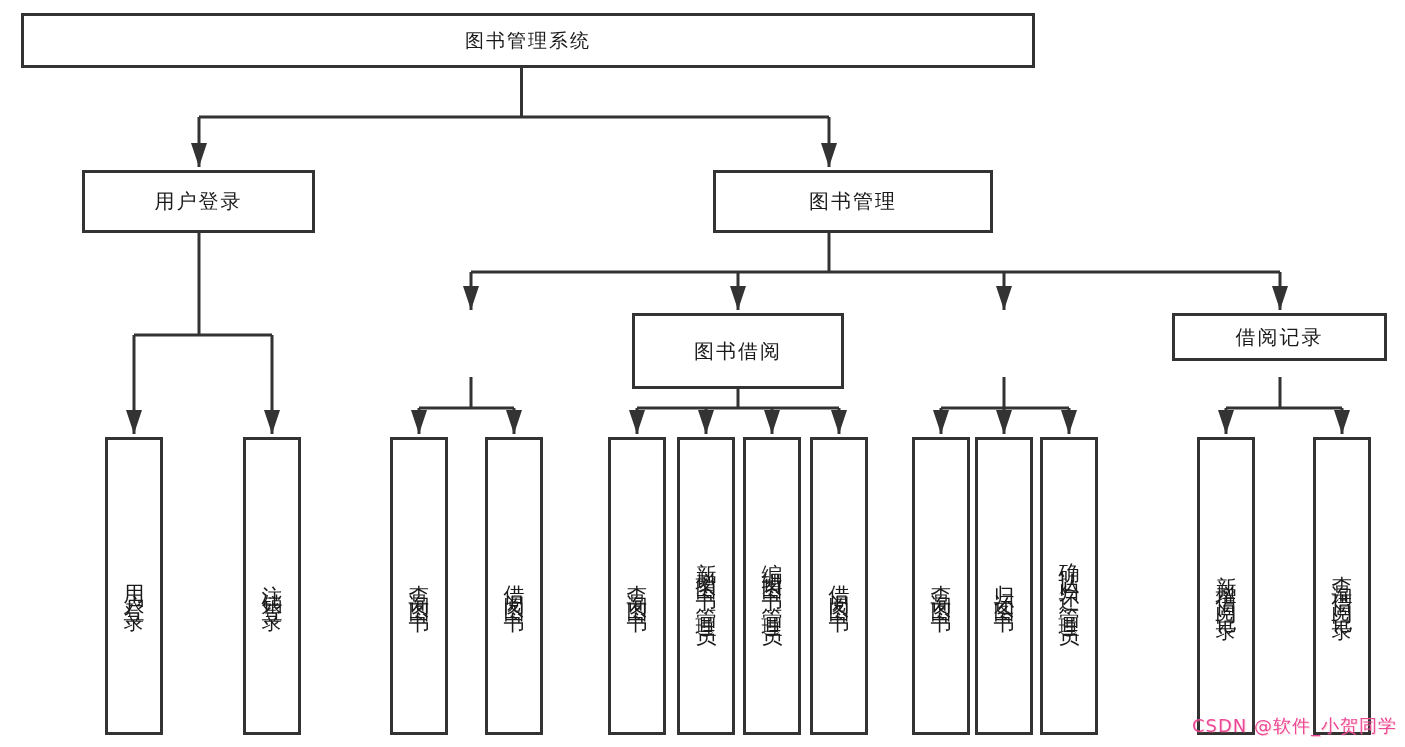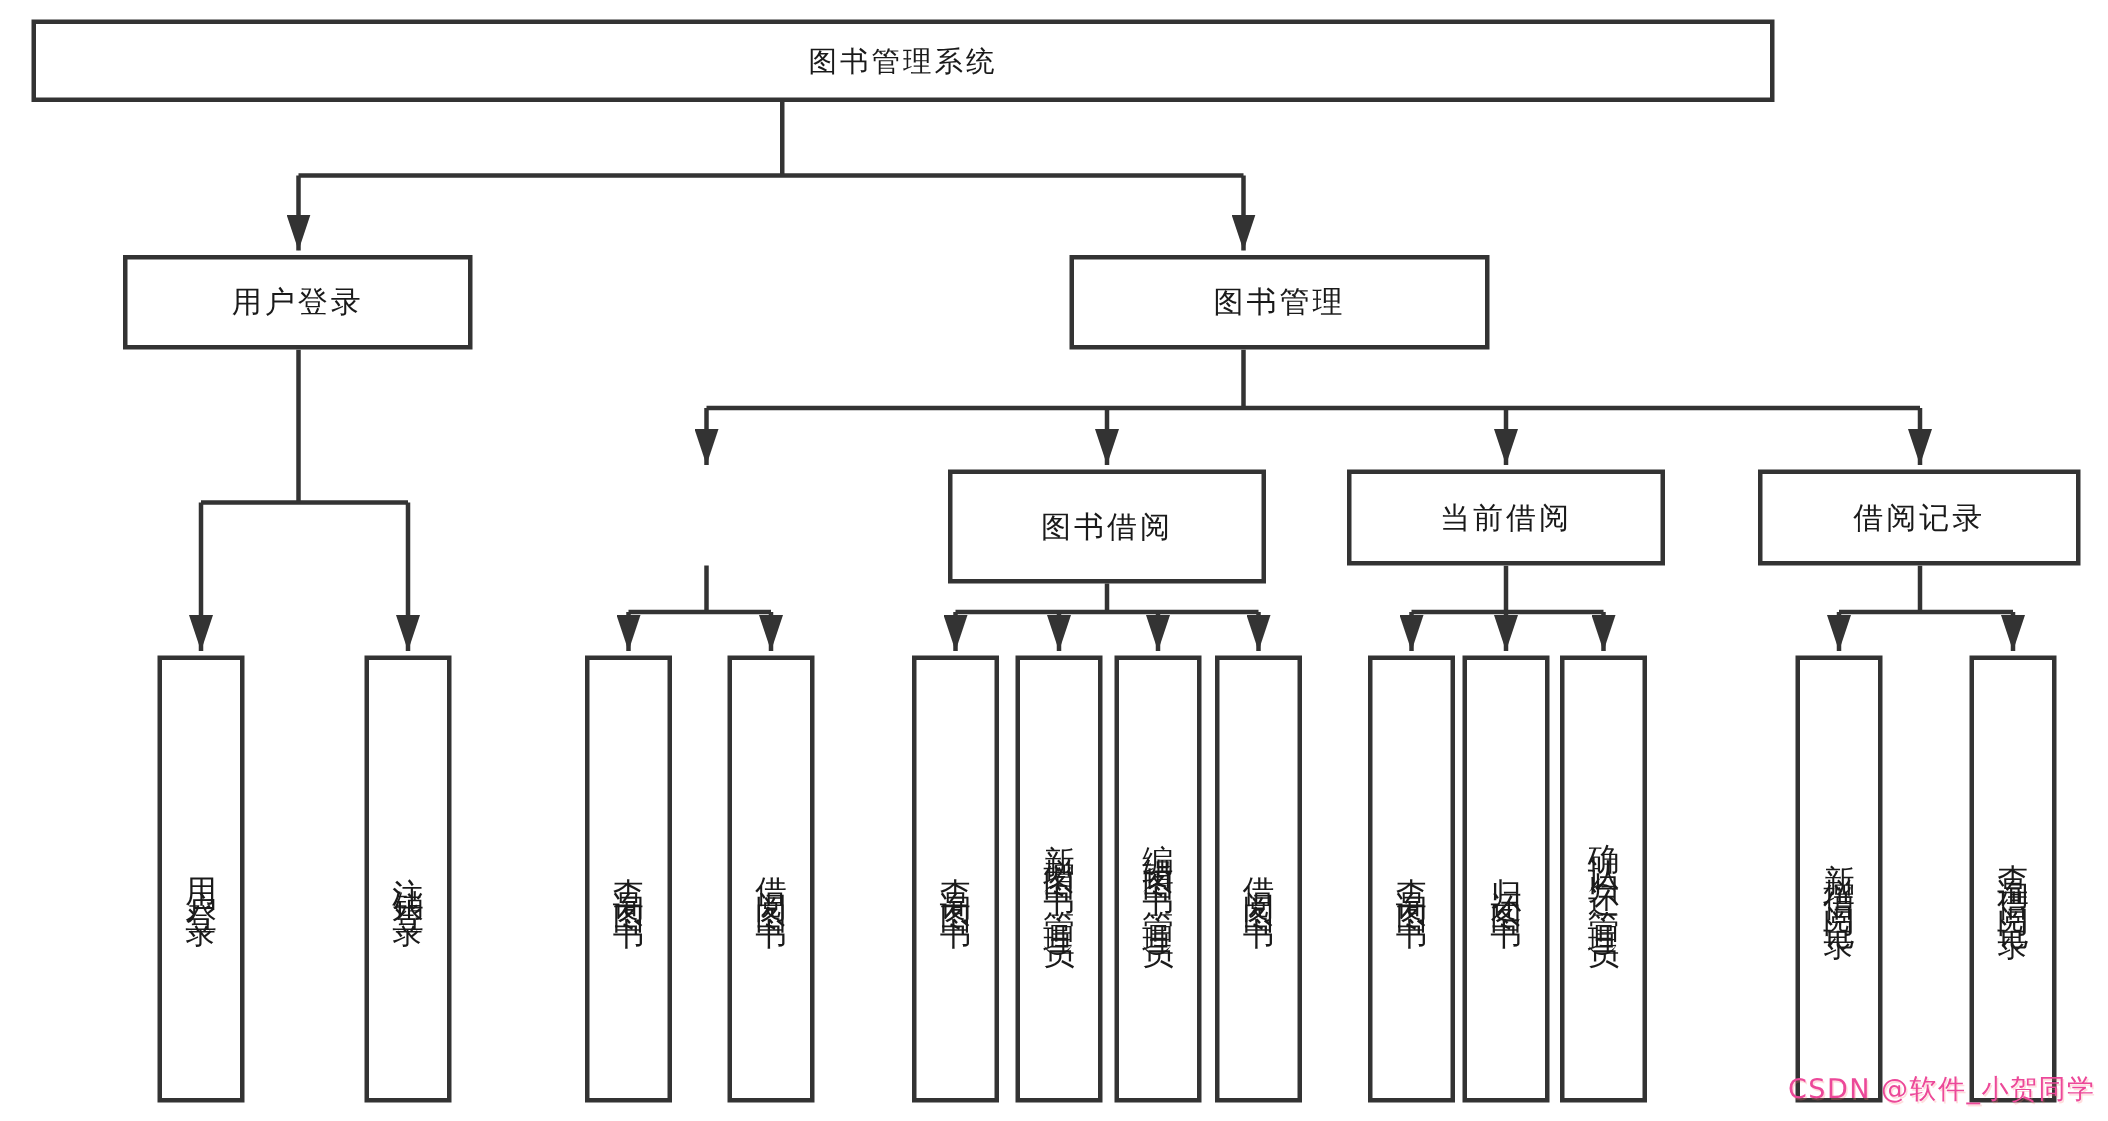--- a/index.html
+++ b/index.html
@@ -89,38 +89,35 @@
       <path d="M1004 408 V434" marker-end="url(#arw)"></path>
       <path d="M1069 408 V434" marker-end="url(#arw)"></path>
 
       <path d="M1280 377 V408"></path>
       <path d="M1226 408 H1342"></path>
       <path d="M1226 408 V434" marker-end="url(#arw)"></path>
       <path d="M1342 408 V434" marker-end="url(#arw)"></path>
     </g>
   </svg>
 
-  <div class="node root" style="left:21px;top:13px;width:1162px;height:55px">
+  <div class="node root" style="left:21px;top:13px;width:1014px;height:55px">
     <span class="lbl">图书管理系统</span>
   </div>
 
   <div class="node" style="left:82px;top:170px;width:233px;height:63px">
     <span class="lbl">用户登录</span>
   </div>
   <div class="node" style="left:713px;top:170px;width:280px;height:63px">
     <span class="lbl">图书管理</span>
   </div>
 
   <div class="node" style="left:632px;top:313px;width:212px;height:76px">
     <span class="lbl">图书借阅</span>
   </div>
-  <div class="node" style="left:898px;top:313px;width:212px;height:64px">
-    <span class="lbl">当前借阅</span>
-  </div>
-  <div class="node" style="left:1172px;top:313px;width:215px;height:64px">
+  <div class="node" style="left:1172px;top:313px;width:215px;height:48px">
     <span class="lbl">借阅记录</span>
   </div>
 
   <div class="node leaf" style="left:105px">
     <span class="lbl">用户登录</span>
   </div>
   <div class="node leaf" style="left:243px">
     <span class="lbl">注销登录</span>
   </div>
   <div class="node leaf" style="left:390px">

